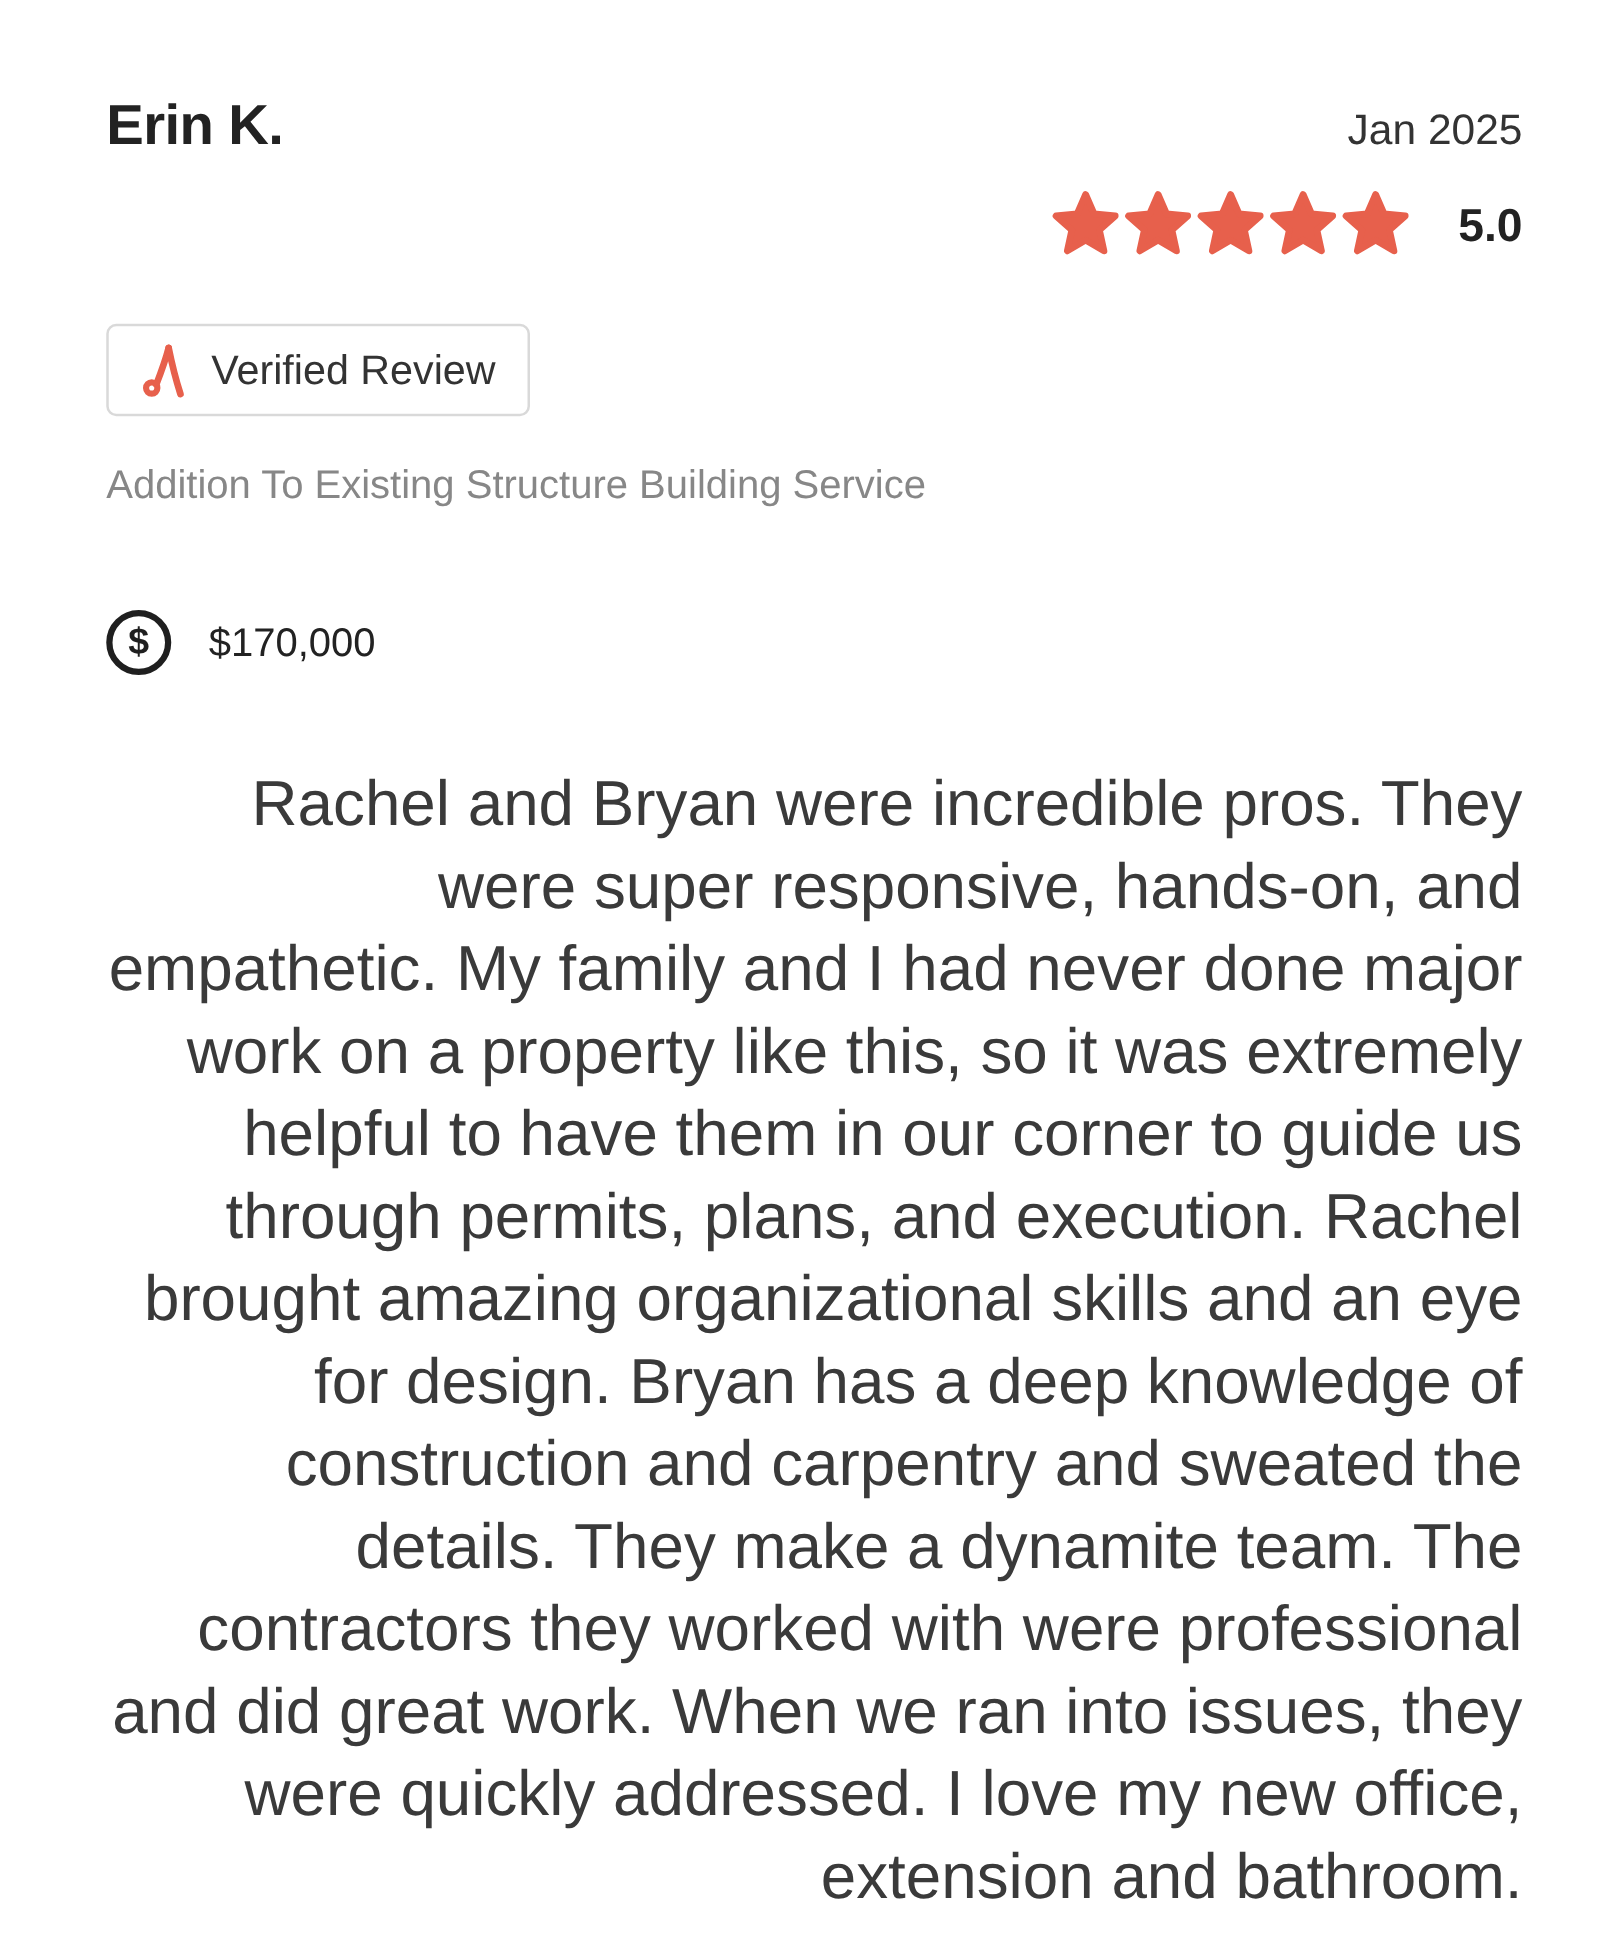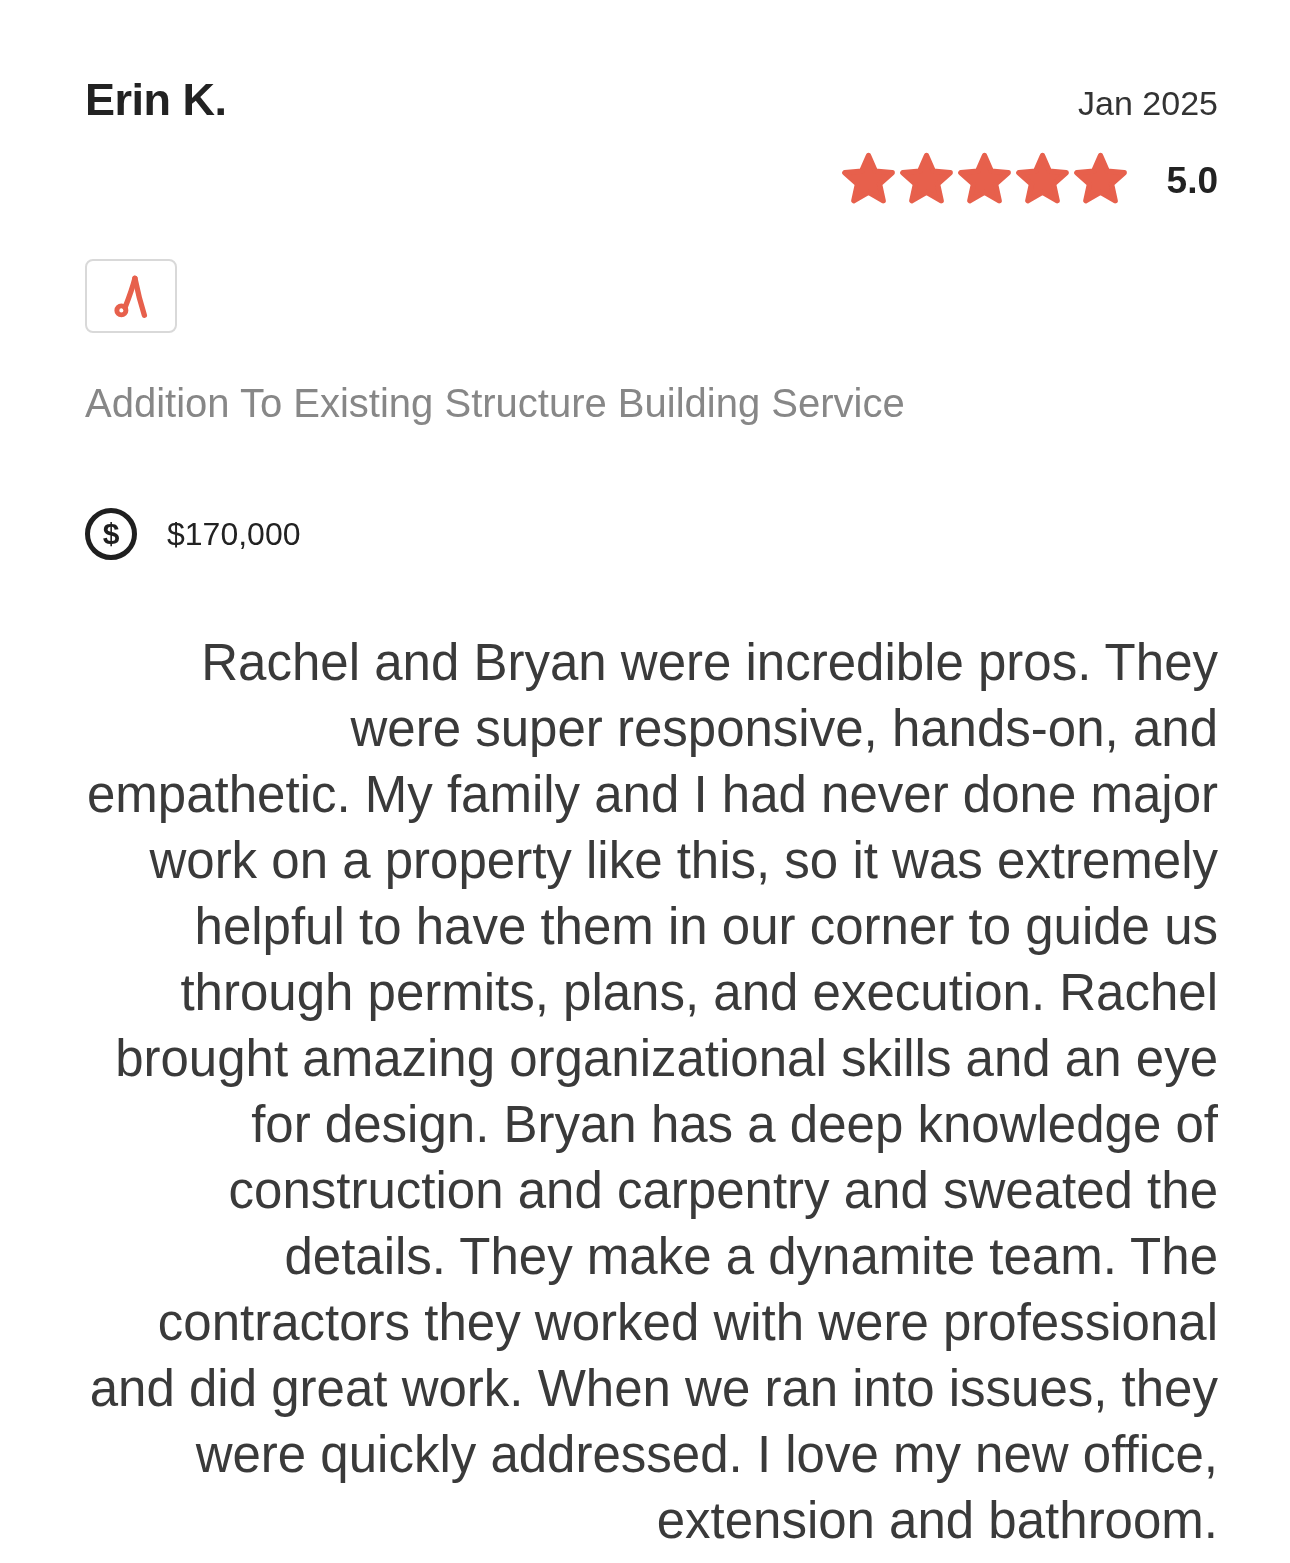--- a/index.html
+++ b/index.html
@@ -72,22 +72,22 @@
   .angi-logo{
     width:38px;
     height:46px;
     display:block;
   }
   .badge-label{
     font-size:33px;
     color:var(--text-secondary);
   }
   .service{
-    margin-top:48px;
-    font-size:40px;
+    margin-top:36px;
+    font-size:32px;
     color:var(--text-muted);
   }
   .price-row{
     margin-top:82px;
     display:flex;
     align-items:center;
     gap:30px;
   }
   .dollar-circle{
     width:52px;
@@ -152,20 +152,21 @@
 </div>
     <span class="rating-value">5.0</span>
   </div>
 
   <div class="badge">
     <svg class="angi-logo" viewBox="0 0 90 112" fill="none">
       <circle cx="24" cy="91" r="11" stroke="var(--logo)" stroke-width="12"></circle>
       <path d="M33 84 C40 66 50 40 57 13" stroke="var(--logo)" stroke-width="13" stroke-linecap="round"></path>
       <path d="M57 13 C62 38 72 78 80 103" stroke="var(--logo)" stroke-width="13" stroke-linecap="round"></path>
     </svg>
+    <span class="badge-label">Verified Review</span>
   </div>
 
   <div class="service">Addition To Existing Structure Building Service</div>
 
   <div class="price-row">
     <span class="dollar-circle">
       <span>$</span>
     </span>
     <span class="price">$170,000</span>
   </div>

